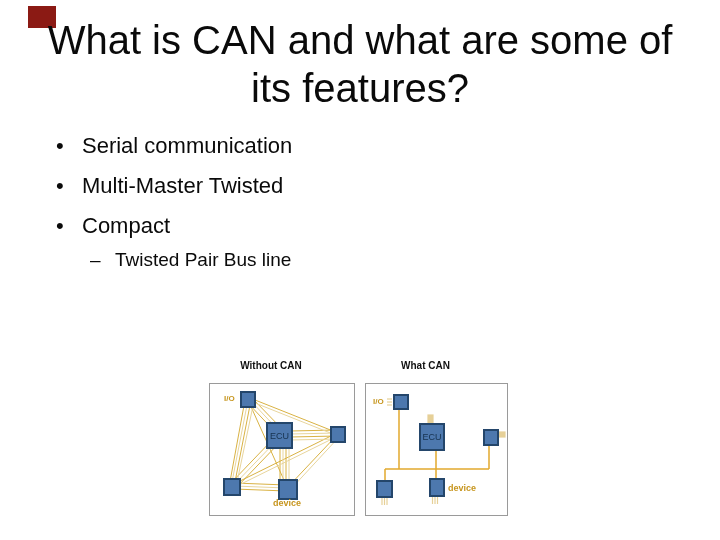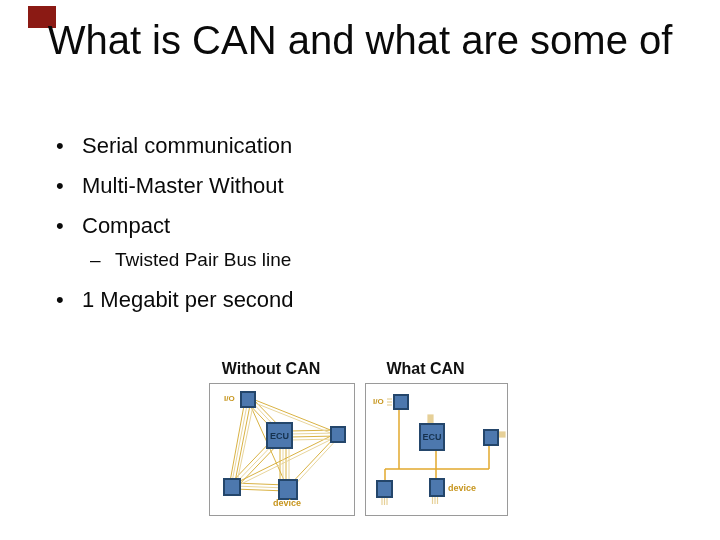--- a/index.html
+++ b/index.html
@@ -9,53 +9,51 @@
     font-family:"Liberation Sans","DejaVu Sans",sans-serif; color:#0a0a0a; overflow:hidden;
   }
   .corner-mark { position:absolute; left:28px; top:6px; width:28px; height:22px; background:#8b1a14; }
   .title { position:absolute; left:0; right:0; top:16px; text-align:center;
            font-size:40px; line-height:48px; color:#0a0a0a; }
   .bullet-row { position:absolute; left:44px; font-size:22px; line-height:28px; white-space:nowrap;margin-left:12px; }
   .bullet-row .marker { display:inline-block; width:26px; }
   .bullet-row.sub { left:78px; font-size:19px; line-height:24px; }
   .bullet-row.sub .marker { width:25px; }
 
-  .panel-title { position:absolute; top:360px; font-size:16px; font-weight:bold; text-align:center; color:#111; }
+  .panel-title { position:absolute; top:360px; font-size:10px; font-weight:bold; text-align:center; color:#111; }
   .panel { position:absolute; top:383px; height:133px; background:#ffffff; border:1px solid #9a9a9a;margin-left:11px; }
   .panel svg { position:absolute; left:0; top:0; }
   .node { position:absolute; background:#4d78ae; border:2px solid #24466b; }
-  .node.ecu { text-align:center; font-size:9px; font-weight:bold; color:#16324f; padding-top:7px;
+  .node.ecu { text-align:center; font-size:9px; font-weight:normal; color:#16324f; padding-top:7px;
               font-family:"Liberation Sans","DejaVu Sans",sans-serif; }
   .gold { position:absolute; color:#c7961f; font-weight:bold; white-space:nowrap; }
 </style>
 </head>
 <body>
 
 <div class="slide">
 
   <div class="corner-mark"></div>
 
   <div class="title">
     <div>What is CAN and what are some of</div>
+    <div>its features?</div>
   </div>
 
   <div class="bullet-row" style="top:132px">
     <span class="marker">•</span><span>Serial communication</span>
   </div>
   <div class="bullet-row" style="top:172px">
-    <span class="marker">•</span><span>Multi-Master Without</span>
+    <span class="marker">•</span><span>Multi-Master Twisted</span>
   </div>
   <div class="bullet-row" style="top:212px">
     <span class="marker">•</span><span>Compact</span>
   </div>
   <div class="bullet-row sub" style="top:248px">
     <span class="marker">–</span><span>Twisted Pair Bus line</span>
-  </div>
-  <div class="bullet-row" style="top:286px">
-    <span class="marker">•</span><span>1 Megabit per second</span>
   </div>
 
   <div class="panel-title" style="left:198px;width:146px">Without CAN</div>
   <div class="panel-title" style="left:354px;width:143px">What CAN</div>
 
   <div class="panel" style="left:198px;width:146px">
     <svg width="146" height="133" viewBox="0 0 146 133">
       <g stroke="#d9b243" stroke-width="1" fill="none">
         <line x1="35" y1="16" x2="19" y2="103"></line>
         <line x1="41" y1="16" x2="24" y2="103"></line>

